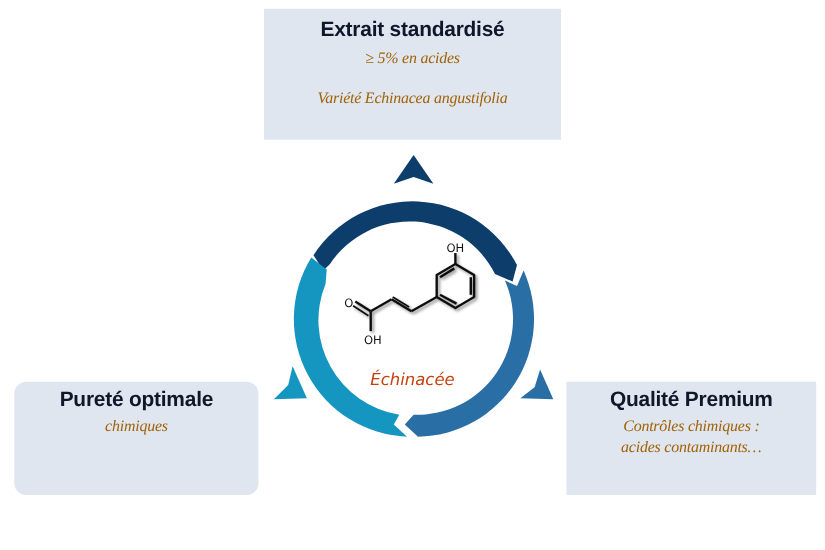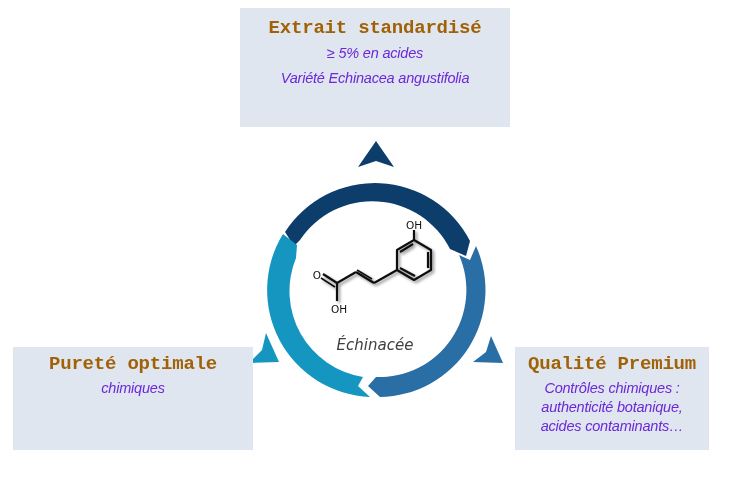--- a/index.html
+++ b/index.html
@@ -5,37 +5,37 @@
     html, body { margin: 0; padding: 0; }
     body {
       width: 750px; height: 500px; background: #ffffff; position: relative; overflow: hidden;
       font-family: "DejaVu Sans", sans-serif;
     }
     .box {
       position: absolute; background: #dfe6ef; color: #1d3f66; text-align: center;
       box-sizing: border-box;
     }
     .box .title {
-      font-family: Liberation Mono, monospace; font-weight: bold; color: #a16207;
+      font-family: Liberation Sans, sans-serif; font-weight: bold; color: #0f172a;
       font-size: 19px; letter-spacing: -0.2px;
     }
     .box .line {
-      font-family: Liberation Sans, sans-serif; font-style: italic; color: #6d28d9;
+      font-family: Liberation Serif, serif; font-style: italic; color: #a16207;
       font-size: 14.5px; line-height: 19px; letter-spacing: -0.2px;
     }
     #box-top { left: 240px; top: 8px; width: 270px; height: 119px; padding-top: 9px; }
     #box-top .title { margin-bottom: 5px; }
-    #box-top .gap { margin-top: 6px; }
-    #box-left { left: 13px; top: 347px; width: 240px; height: 103px; padding-top: 6px; }
-    #box-right { left: 515px; top: 347px; width: 194px; height: 103px; padding-top: 6px; }
+    #box-top .gap { margin-top: 18px; }
+    #box-left { left: 13px; top: 347px; width: 222px; height: 103px; padding-top: 6px; border-radius: 11px; }
+    #box-right { left: 515px; top: 347px; width: 227px; height: 103px; padding-top: 6px; }
     #box-left .title, #box-right .title { margin-bottom: 4px; }
     svg#ring { position: absolute; left: 0; top: 0; }
     #center-label {
       position: absolute; left: 300px; top: 336px; width: 150px; text-align: center;
-      font-family: "DejaVu Sans", sans-serif; font-style: italic; font-size: 15px; color: #404040;
+      font-family: "DejaVu Sans", sans-serif; font-style: italic; font-size: 15px; color: #c2410c;
     }
   </style>
 </head>
 <body>
 
 <svg id="ring" width="750" height="500" viewBox="0 0 750 500">
   <defs>
     <filter id="shadow" x="-20%" y="-20%" width="140%" height="140%">
       <feGaussianBlur in="SourceAlpha" stdDeviation="1.6"></feGaussianBlur>
       <feOffset dx="2" dy="2" result="ob"></feOffset>
@@ -105,20 +105,19 @@
 
 <div id="box-top" class="box">
   <div class="title">Extrait standardisé</div>
   <div class="line">≥ 5% en acides</div>
   <div class="line gap">Variété Echinacea angustifolia</div>
 </div>
 
 <div id="box-right" class="box">
   <div class="title">Qualité Premium</div>
   <div class="line">Contrôles chimiques :</div>
-  <div class="line">authenticité botanique,</div>
   <div class="line">acides contaminants…</div>
 </div>
 
 <div id="box-left" class="box">
   <div class="title">Pureté optimale</div>
   <div class="line">chimiques</div>
 </div>
 
 </body></html>

